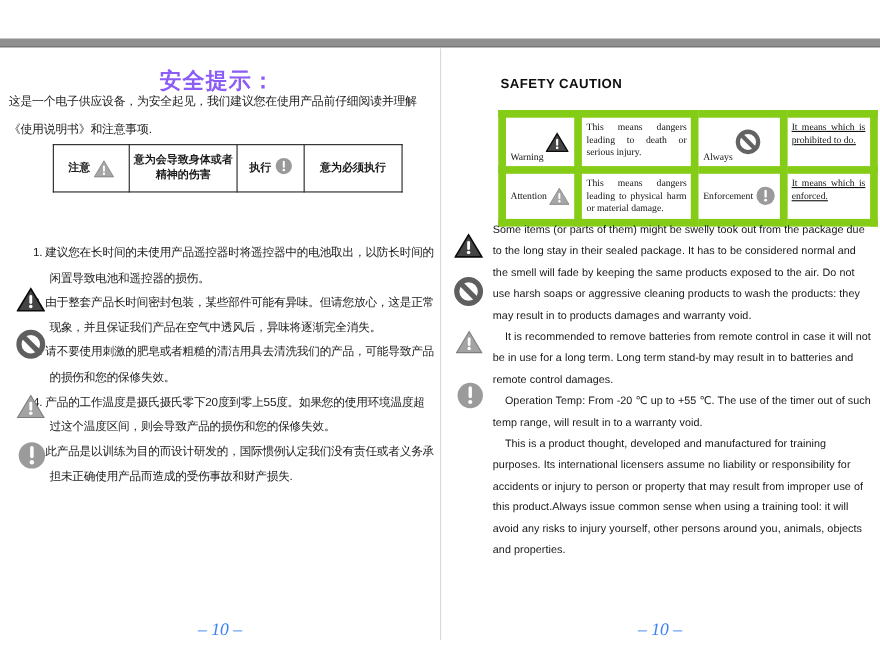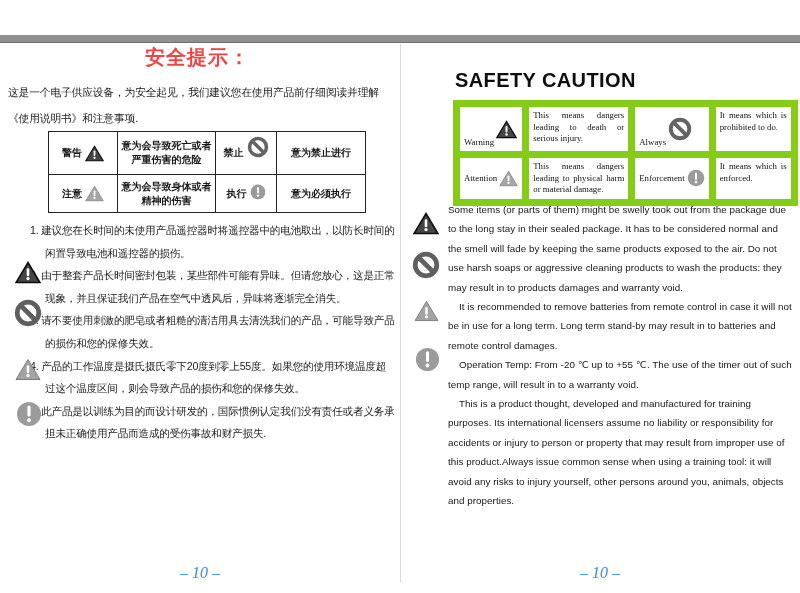--- a/index.html
+++ b/index.html
@@ -9,39 +9,39 @@
     overflow:hidden;
   }
   
   .top-rule{position:absolute;left:0;top:35px;width:800px;height:7px;background:#8f8f8f;border-bottom:1px solid #6f6f6f;}
   .center-divider{position:absolute;left:400px;top:44px;width:1px;height:538px;background:#d8d8d8;}
   
   .page{position:absolute;top:0;width:400px;height:593px;}
   .page--left{left:0;}
   .page--right{left:400px;}
   
-  .lp-title{position:absolute;left:145px;top:44px;font-size:20px;font-weight:700;letter-spacing:1px;color:#ef4444;}
+  .lp-title{position:absolute;left:145px;top:60px;font-size:20px;font-weight:700;letter-spacing:1px;color:#8b5cf6;}
   .lp-intro{position:absolute;left:8px;top:79px;width:388px;font-size:10.8px;line-height:26px;letter-spacing:-0.2px;color:#1a1a1a;}
   .lp-table{position:absolute;left:48px;top:131px;border-collapse:collapse;table-layout:fixed;}
   .lp-table td{border:1.4px solid #222;text-align:center;vertical-align:middle;font-size:10px;font-weight:700;color:#1a1a1a;padding:1px 2px;line-height:14px;}
   .lp-table tr:nth-child(1) td{height:40px;}
   .lp-table tr:nth-child(2) td{height:35px;}
   .col-sign1{width:64px;} .col-mean1{width:93px;} .col-sign2{width:56px;} .col-mean2{width:84px;}
   .cellflex{display:inline-flex;align-items:center;gap:3px;vertical-align:middle;}
   .raise{margin-bottom:12px;}
   .raise-sm{margin-bottom:4px;}
   .lp-list{position:absolute;left:30px;top:219px;width:366px;font-size:10.6px;line-height:22.6px;letter-spacing:-0.2px;color:#1a1a1a;}
   .lp-list p{margin:0;padding-left:15px;text-indent:-15px;}
   
-  .rp-title{position:absolute;left:55px;top:69px;font-size:20px;font-weight:700;letter-spacing:0.4px;color:#0e0e0e;}
+  .rp-title{position:absolute;left:55px;top:69px;font-size:12px;font-weight:700;letter-spacing:0.4px;color:#0e0e0e;}
   .rp-table{position:absolute;left:53px;top:100px;border-collapse:collapse;table-layout:fixed;font-family:"Liberation Serif","DejaVu Serif",serif;}
   .rp-table td{border:7px solid #84cc16;vertical-align:top;font-size:8.8px;line-height:11.5px;color:#111;padding:3px 4px;}
   .rp-table tr:nth-child(1) td{height:38px;}
   .rp-table tr:nth-child(2) td{height:28px;}
-  .rcol-sign1{width:52px;} .rcol-mean1{width:91px;} .rcol-sign2{width:59px;} .rcol-mean2{width:67px;}
+  .rcol-sign1{width:52px;} .rcol-mean1{width:91px;} .rcol-sign2{width:59px;} .rcol-mean2{width:67px;text-decoration:underline;}
   .rp-table .mean{text-align:justify;}
   .rp-table .signflex{display:flex;align-items:center;gap:2px;height:100%;}
   .rp-table .signflex .lbl{align-self:flex-end;margin-bottom:0;}
   .rp-body{position:absolute;left:48px;top:200px;width:345px;font-size:9.8px;line-height:19.4px;letter-spacing:0.05px;color:#161616;}
   .rp-body p{margin:0;}
   .rp-body p + p{text-indent:11px;}
   
   .page-num{position:absolute;left:170px;top:564px;width:60px;text-align:center;font-family:"Liberation Serif","DejaVu Serif",serif;font-style:italic;font-size:16px;color:#3b82f6;}
   
   .micon{position:absolute;}
@@ -66,43 +66,20 @@
 
   <div class="lp-title">安全提示：</div>
 
   <div class="lp-intro">这是一个电子供应设备，为安全起见，我们建议您在使用产品前仔细阅读并理解《使用说明书》和注意事项.</div>
 
   <table class="lp-table">
     <tbody>
       <tr>
         <td class="col-sign1">
           <span class="cellflex">
-            <span>警告</span>
-            <svg class="ti" width="19" height="17" viewBox="0 0 26 23">
-                <path d="M13 1.5 L25 21.5 H1 Z" fill="#454545" stroke="#0c0c0c" stroke-width="1.5"></path>
-                <path d="M13 8.5 v5.5" stroke="#fff" stroke-width="2.4" stroke-linecap="round"></path>
-                <circle cx="13" cy="17.6" r="1.5" fill="#fff"></circle>
-              </svg>
-          </span>
-        </td>
-        <td class="col-mean1">意为会导致死亡或者严重伤害的危险</td>
-        <td class="col-sign2">
-          <span class="cellflex">
-            <span>禁止</span>
-            <svg class="ti raise" width="22" height="22" viewBox="0 0 26 26">
-                <circle cx="13" cy="13" r="10" fill="none" stroke="#646464" stroke-width="4.2"></circle>
-                <line x1="6" y1="5.8" x2="20.2" y2="20" stroke="#646464" stroke-width="4.2"></line>
-              </svg>
-          </span>
-        </td>
-        <td class="col-mean2">意为禁止进行</td>
-      </tr>
-      <tr>
-        <td class="col-sign1">
-          <span class="cellflex">
             <span>注意</span>
             <svg class="ti" width="19" height="17" viewBox="0 0 26 23">
                 <path d="M13 1.5 L25 21.5 H1 Z" fill="#a6a6a6" stroke="#7f7f7f" stroke-width="1"></path>
                 <path d="M13 8.5 v5.5" stroke="#fff" stroke-width="2.4" stroke-linecap="round"></path>
                 <circle cx="13" cy="17.6" r="1.5" fill="#fff"></circle>
               </svg>
           </span>
         </td>
         <td class="col-mean1">意为会导致身体或者精神的伤害</td>
         <td class="col-sign2">

